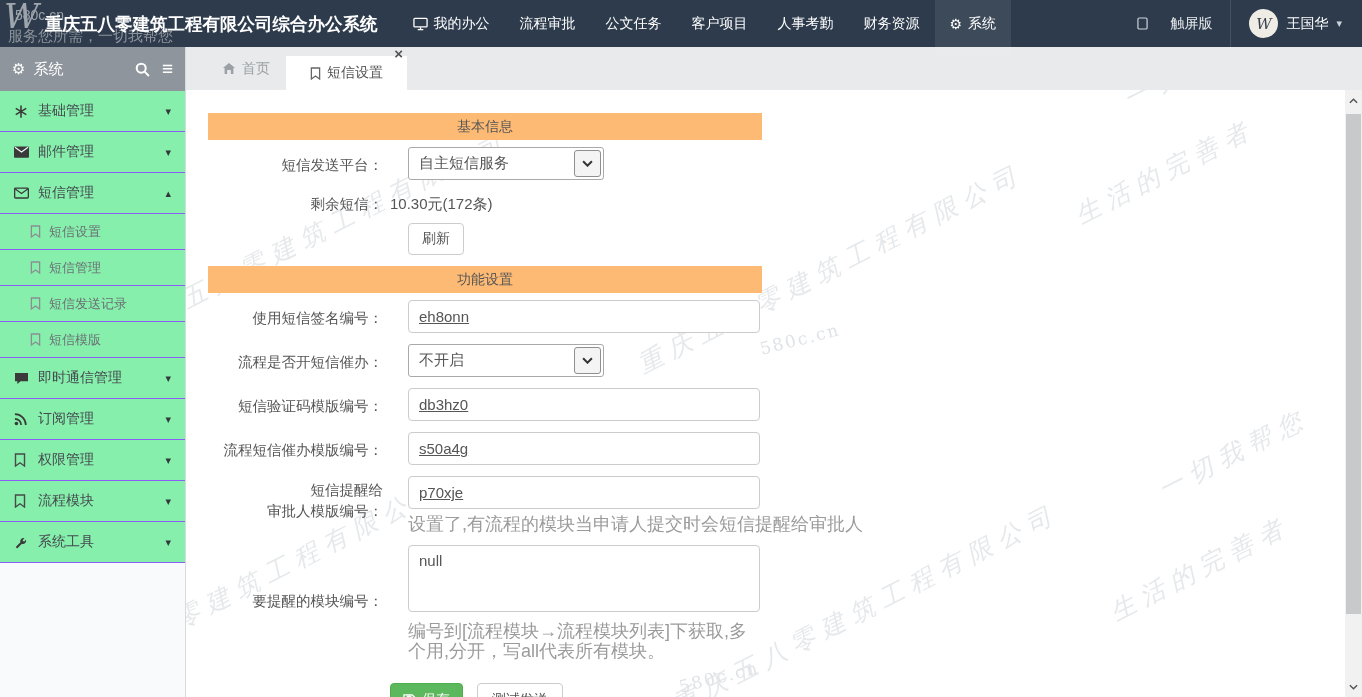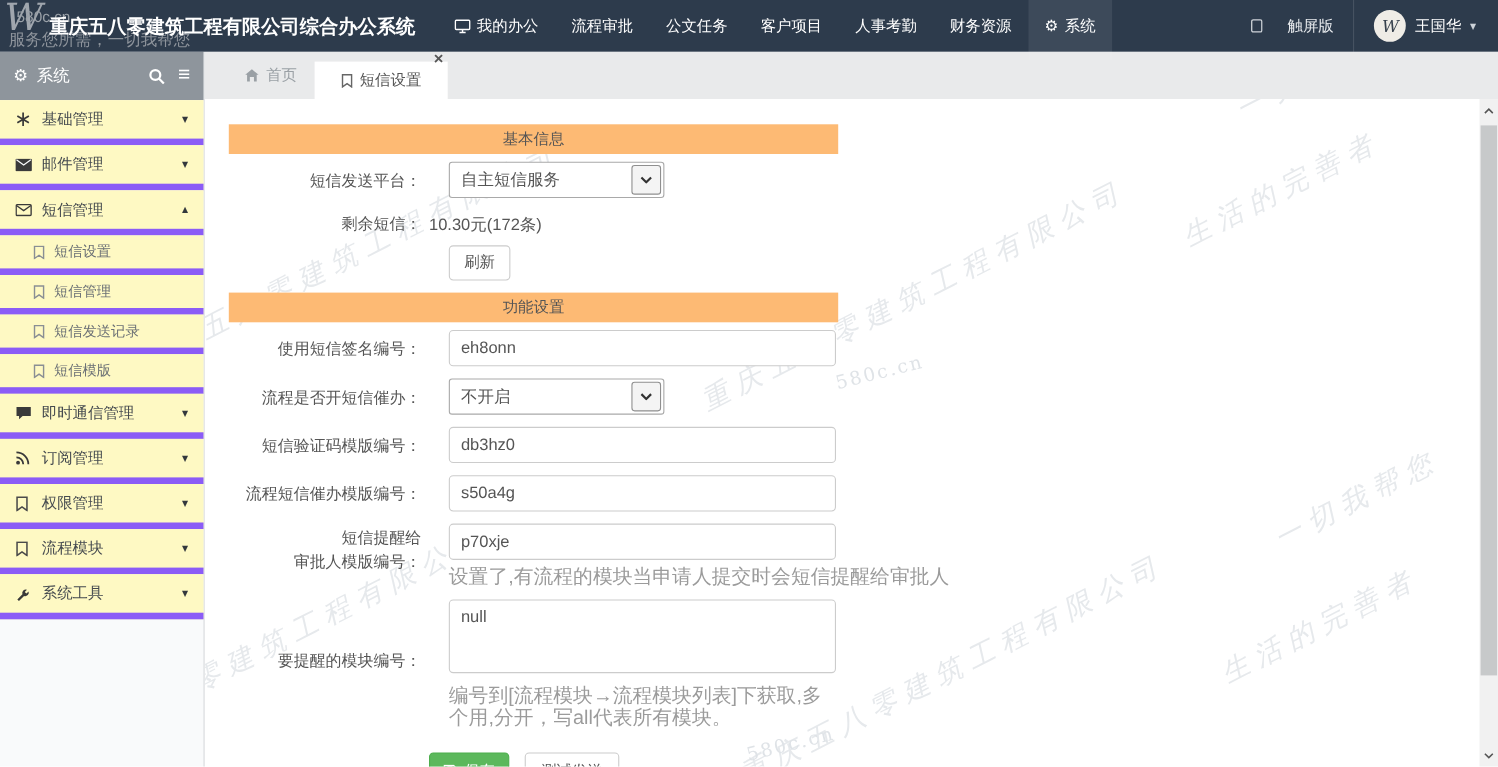--- a/index.html
+++ b/index.html
@@ -25,42 +25,42 @@
   .user-caret { color:#cdd3d9; font-size:11px; }
 
   
   .sidebar { position:absolute; left:0; top:47px; width:186px; bottom:0; background:#f9fafb; border-right:1px solid #d7dadd; z-index:20; }
   .side-head { height:44px; background:#8e959c; display:flex; align-items:center; padding:0 12px; color:#fff; }
   .side-head .gear { font-size:15px; margin-right:8px; }
   .side-head-title { font-size:15px; flex:1; }
   .side-head-icons { display:flex; align-items:center; gap:12px; }
   .side-head .hamburger { font-size:19px; font-weight:bold; color:#fff; cursor:pointer; }
   .menu { list-style:none; }
-  .menu li { display:flex; align-items:center; border-bottom:6px solid #8b5cf6; cursor:pointer; background:#fef9c3;text-align:center; }
+  .menu li { display:flex; align-items:center; border-bottom:1px solid #8b5cf6; cursor:pointer; background:#86efac;text-align:center; }
   .m-item { height:41px; padding:0 14px; font-size:14px; color:#454a4f; }
   .m-item .micon { width:24px; display:flex; }
   .m-item .caret { margin-left:auto; font-size:11px; color:#33383d; }
   .s-item { height:36px; padding:0 14px 0 30px; font-size:13px; color:#6b7075; }
   .s-item .micon { width:19px; display:flex; }
 
   
   .main { position:absolute; left:186px; top:47px; right:0; bottom:0; background:#fff; overflow:hidden; }
   .tabbar { position:absolute; left:0; top:0; right:0; height:43px; background:#e9eaeb; display:flex; align-items:flex-end; padding-left:20px; z-index:5; }
   .tab { display:flex; align-items:center; gap:6px; cursor:pointer; }
   .tab.home { height:43px; padding:0 16px; color:#9aa0a5; font-size:14px; }
   .tab.active { height:34px; background:#fff; padding:0 24px; color:#555; font-size:14px; position:relative; }
   .tab .close { position:absolute; top:-10px; right:4px; color:#555; font-size:15px; font-weight:bold; line-height:1; cursor:pointer; }
 
   .content { position:absolute; left:0; top:43px; right:0; bottom:0; background:#fff; }
   .form { position:relative; z-index:3; padding:23px 0 0 22px; width:600px; }
   .sec-head { width:554px; height:27px; line-height:27px; background:#fdba74; text-align:center; font-size:14px; color:#555; margin-bottom:7px; }
   .frow { display:flex; margin-bottom:11px; }
   .flbl { width:175px; text-align:right; font-size:14.5px; color:#555; padding-top:8px; line-height:1.4; flex-shrink:0; }
   .fctrl { margin-left:25px; }
-  .txt-input { width:352px; height:33px; border:1px solid #ccc; border-radius:4px; font-size:15px; color:#555; padding:0 10px; font-family:"Liberation Sans","DejaVu Sans",sans-serif; background:#fff; }
+  .txt-input { width:352px; height:33px; border:1px solid #ccc; border-radius:4px; font-size:15px; color:#555; padding:0 10px; font-family:"Liberation Sans","DejaVu Sans",sans-serif; background:#fff;text-decoration:underline; }
   .sel { width:196px; height:33px; border:1px solid #a9a9a9; border-radius:3px; background:#fff; display:flex; align-items:center; cursor:pointer; }
   .sel-text { flex:1; padding-left:10px; font-size:15px; color:#555; }
   .sel-arrow { width:27px; height:27px; margin:2px; border:1px solid #8f8f8f; border-radius:3px; background:#f4f4f4; display:flex; align-items:center; justify-content:center; }
   .text-row { align-items:center; margin:14px 0 9px; }
   .text-row .flbl { padding-top:0; }
   .plain-val { font-size:15px; color:#555; padding-left:7px; }
   .btn { border:1px solid #ccc; background:#fff; border-radius:4px; color:#555; font-size:14px; height:32px; padding:0 13px; cursor:pointer; font-family:inherit; }
   .sec2 { margin-top:0; }
   .hint { color:#9b9b9b; font-size:18px; line-height:20px; margin-top:5px; }
   .hint.nowrap { white-space:nowrap; }

